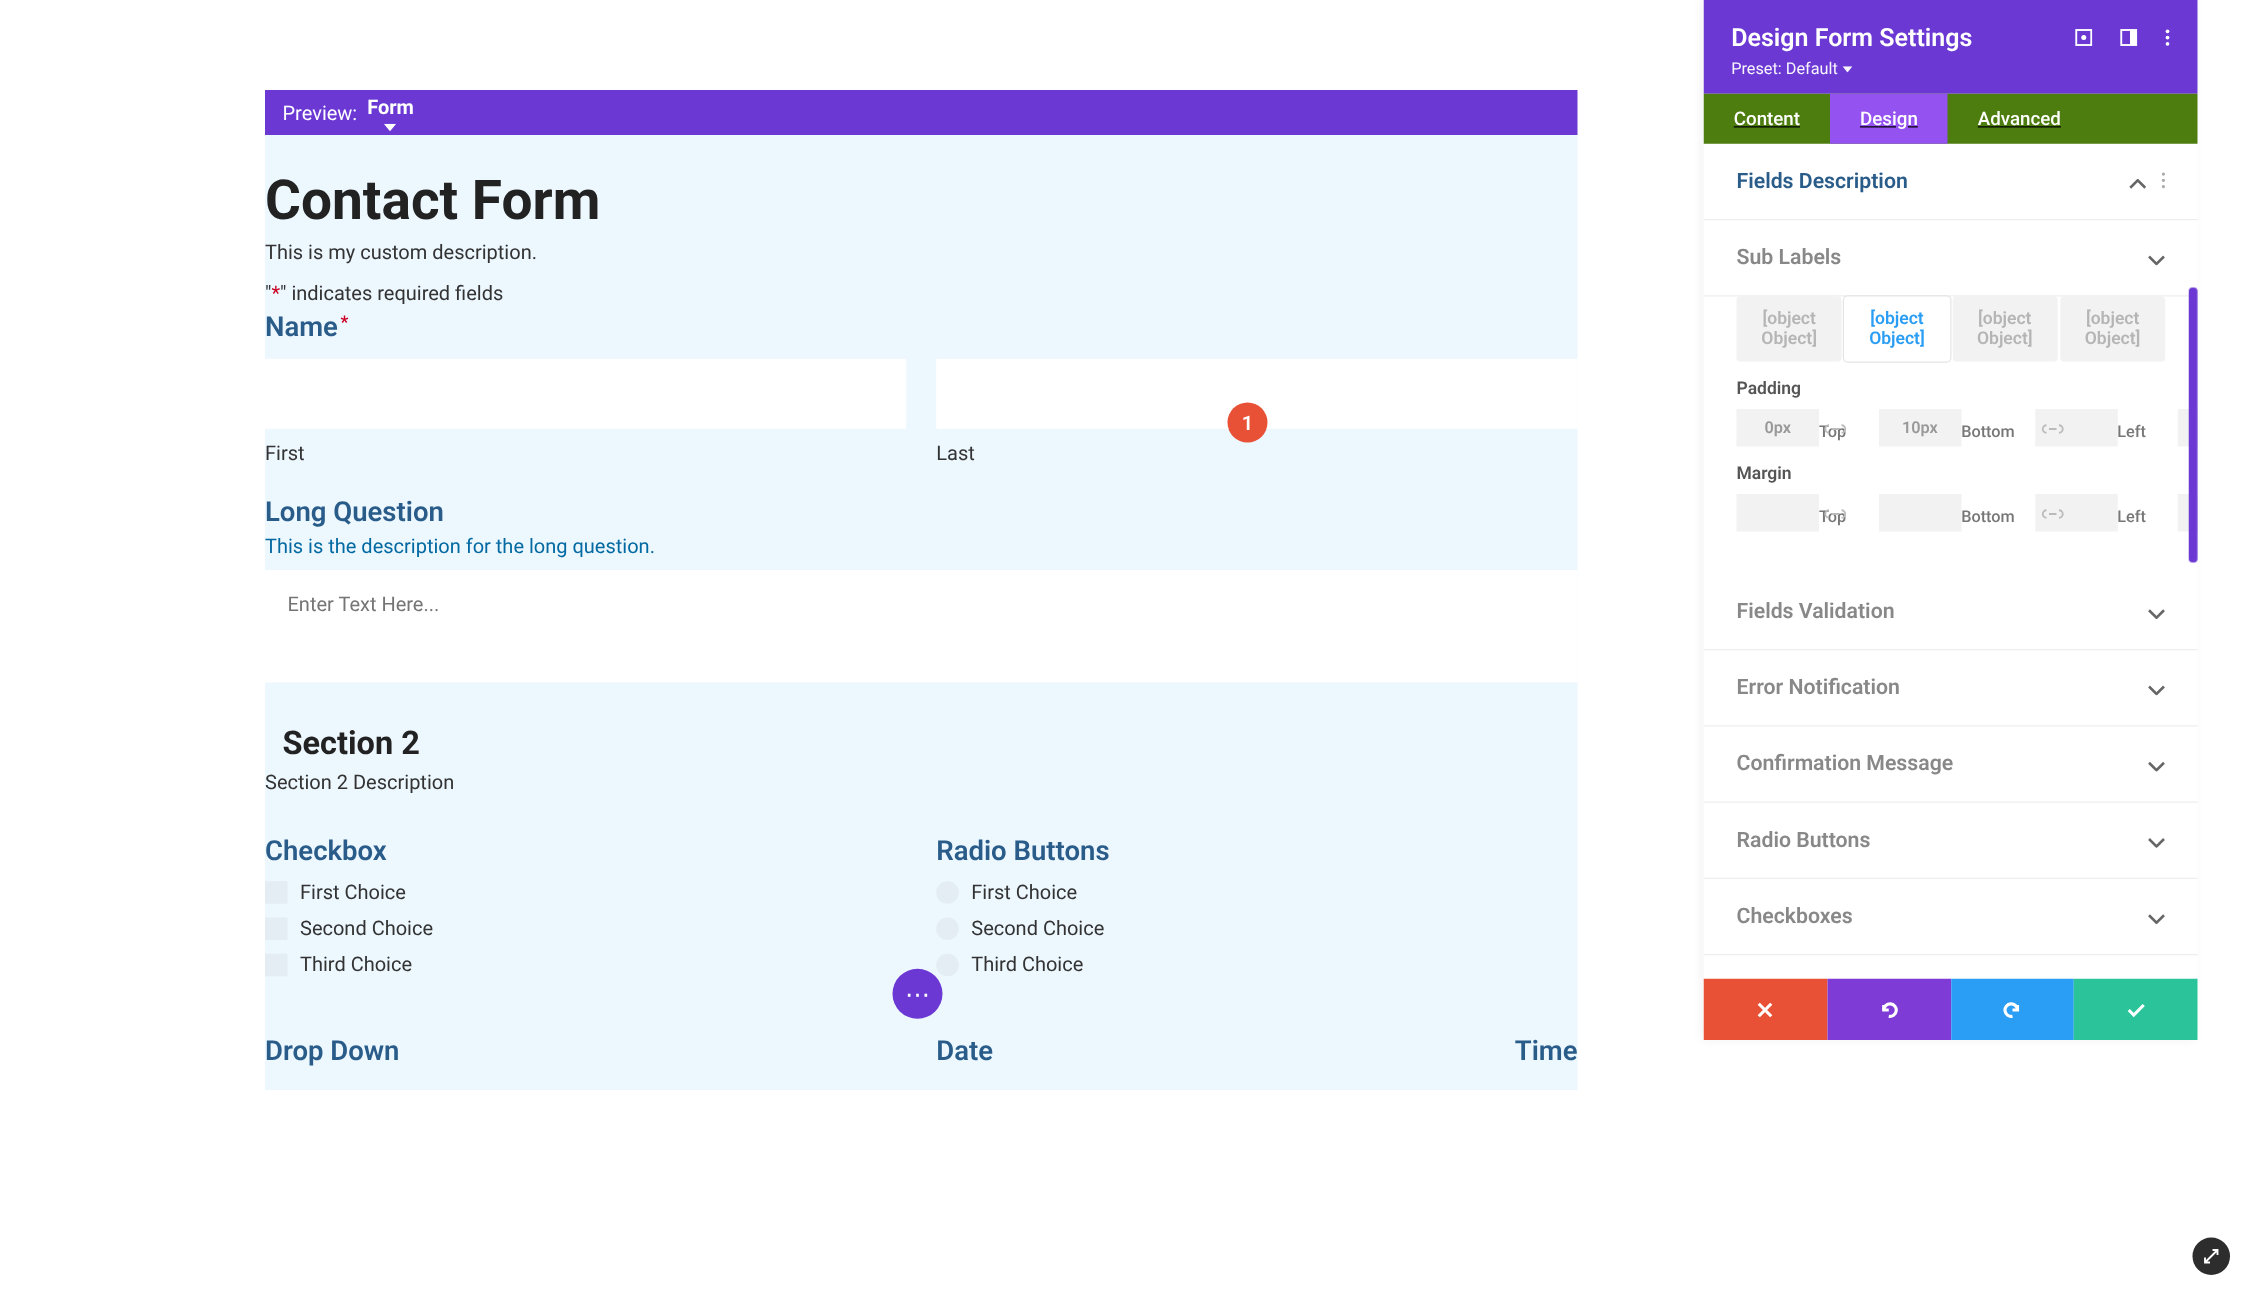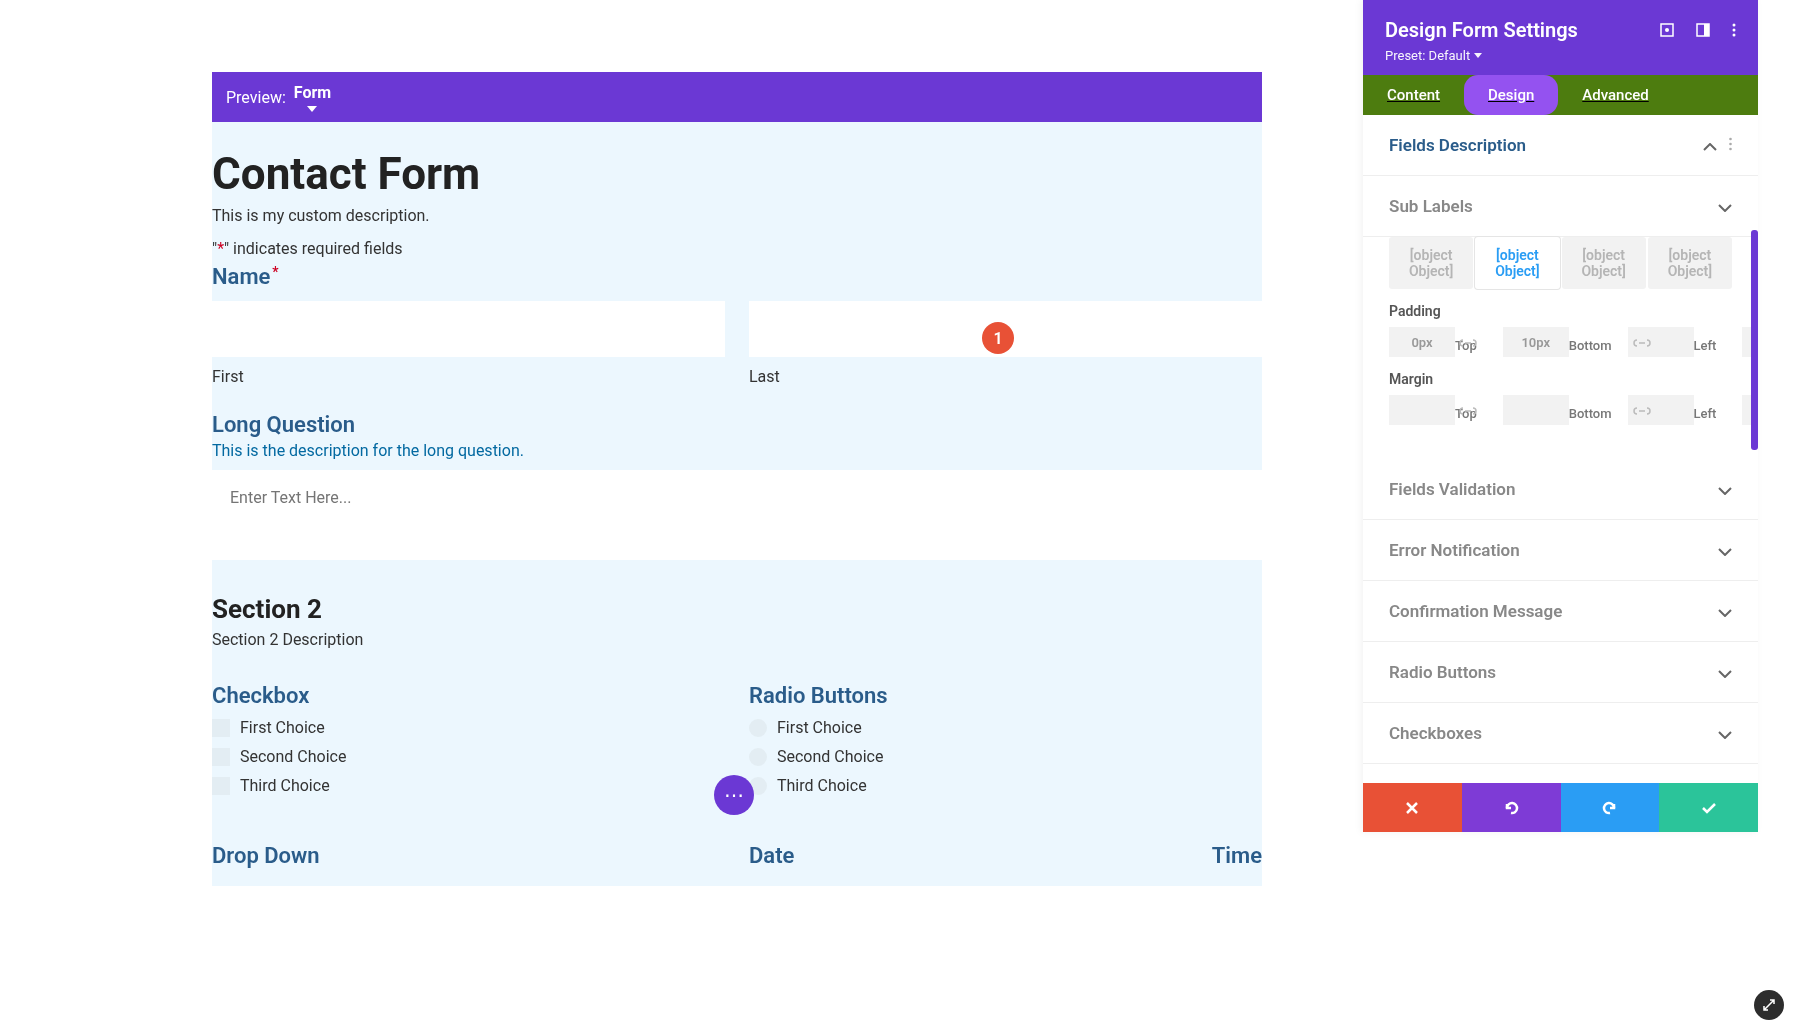--- a/index.html
+++ b/index.html
@@ -1,40 +1,40 @@
 <!DOCTYPE html>
 <html><head>
   <meta charset="utf-8">
   <style>
     * { margin: 0; padding: 0; box-sizing: border-box; font-family: -apple-system, BlinkMacSystemFont, "Segoe UI", Roboto, sans-serif; }
     body { background: #fff; position: relative; overflow: hidden; width: 1800px; height: 1034px; }
     
     .preview-area { position: absolute; left: 212px; top: 72px; width: 1050px; }
-    .preview-bar { background: #6B38D4; height: 50px; display: flex; align-items: center; padding: 0 14px; color: #fff; }
+    .preview-bar { background: #6B38D4; height: 36px; display: flex; align-items: center; padding: 0 14px; color: #fff; }
     .preview-label { font-weight: 400; margin-right: 8px; }
     .preview-value { font-weight: 700; display: flex; align-items: center; gap: 4px; cursor: pointer; flex-direction: column; }
     
     .form-body { background: #ECF7FE; padding: 18px 0; }
     .form-title { font-size: 44px; font-weight: 700; color: #222; padding: 8px 0 0; }
     .form-desc { color: #333; font-size: 16px; margin: 6px 0 14px; }
     .required-note { color: #333; font-size: 16px; margin-bottom: 6px; }
     .required-note .star { color: #c02; }
     
     .field-label { color: #2A5C8A; font-size: 22px; font-weight: 600; margin-top: 4px; }
     .field-label .star { color: #c02; font-size: 14px; vertical-align: top; margin-left: 2px; }
     .field-desc { color: #0369a1; font-size: 16px; margin: 4px 0 10px; }
     
     .name-row { display: flex; gap: 24px; margin-top: 12px; }
     .name-col { flex: 1; }
     .input-box { background: #fff; height: 56px; width: 100%; border: none; }
     .sublabel { color: #333; font-size: 16px; margin-top: 10px; }
     
     .textarea-box { background: #fff; width: 100%; padding: 18px; font-size: 16px; color: #555; border: none; min-height: 90px; resize: none; font-family: inherit; }
     
-    .section-title { font-size: 26px; font-weight: 700; color: #222; margin-top: 30px; }
+    .section-title { font-size: 26px; font-weight: 700; color: #222; margin-top: 30px; padding-left: 14px; }
     .section-desc { color: #333; font-size: 16px; margin: 6px 0 30px; }
     
     .two-col { display: flex; gap: 24px; }
     .two-col > div { flex: 1; }
     .choice-list { margin-top: 10px; }
     .choice-item { display: flex; align-items: center; gap: 10px; margin-bottom: 10px; font-size: 16px; color: #333; }
     .checkbox-mark { width: 18px; height: 18px; background: #E3EDF3; }
     .radio-mark { width: 18px; height: 18px; background: #E3EDF3; border-radius: 50%; }
     
     .marker-badge { position: absolute; width: 32px; height: 32px; background: #E85136; border-radius: 50%; color: #fff; display: flex; align-items: center; justify-content: center; font-weight: 600; font-size: 16px; }
@@ -44,21 +44,21 @@
     .settings-panel { position: absolute; right: 42px; top: 0; width: 395px; background: #fff; height: 832px; display: flex; flex-direction: column; box-shadow: -2px 0 8px rgba(0,0,0,0.05); }
     .panel-header { background: #6B38D4; color: #fff; padding: 18px 22px 12px; }
     .panel-title-row { display: flex; align-items: center; justify-content: space-between; }
     .panel-title { font-size: 20px; font-weight: 600; }
     .panel-icons { display: flex; gap: 22px; align-items: center; }
     .panel-icon { cursor: pointer; display: flex; }
     .preset-row { margin-top: 6px; font-size: 13px; opacity: 0.95; display: flex; align-items: center; gap: 4px; cursor: pointer; }
     
     .panel-tabs { display: flex; background: #4d7c0f; text-decoration: underline; }
     .panel-tab { flex: 0 0 auto; padding: 11px 24px; color: #fff; font-size: 15px; font-weight: 500; cursor: pointer; }
-    .panel-tab.active { background: #9452F0; border-radius: 14px; }
+    .panel-tab.active { background: #9452F0; }
     
     .panel-sections { flex: 1; overflow-y: auto; }
     .section-row { padding: 20px 26px; border-bottom: 1px solid #eee; display: flex; justify-content: space-between; align-items: center; cursor: pointer; }
     .section-row-title { font-size: 17px; font-weight: 600; color: #888; }
     .section-row.active .section-row-title { color: #2A5C8A; font-weight: 600; }
     .section-row-icons { display: flex; align-items: center; gap: 12px; }
     .chevron { color: #666; }
     
     .section-content { padding: 0 26px 20px; }
     .desc-tabs { display: flex; gap: 2px; margin-bottom: 14px; }

